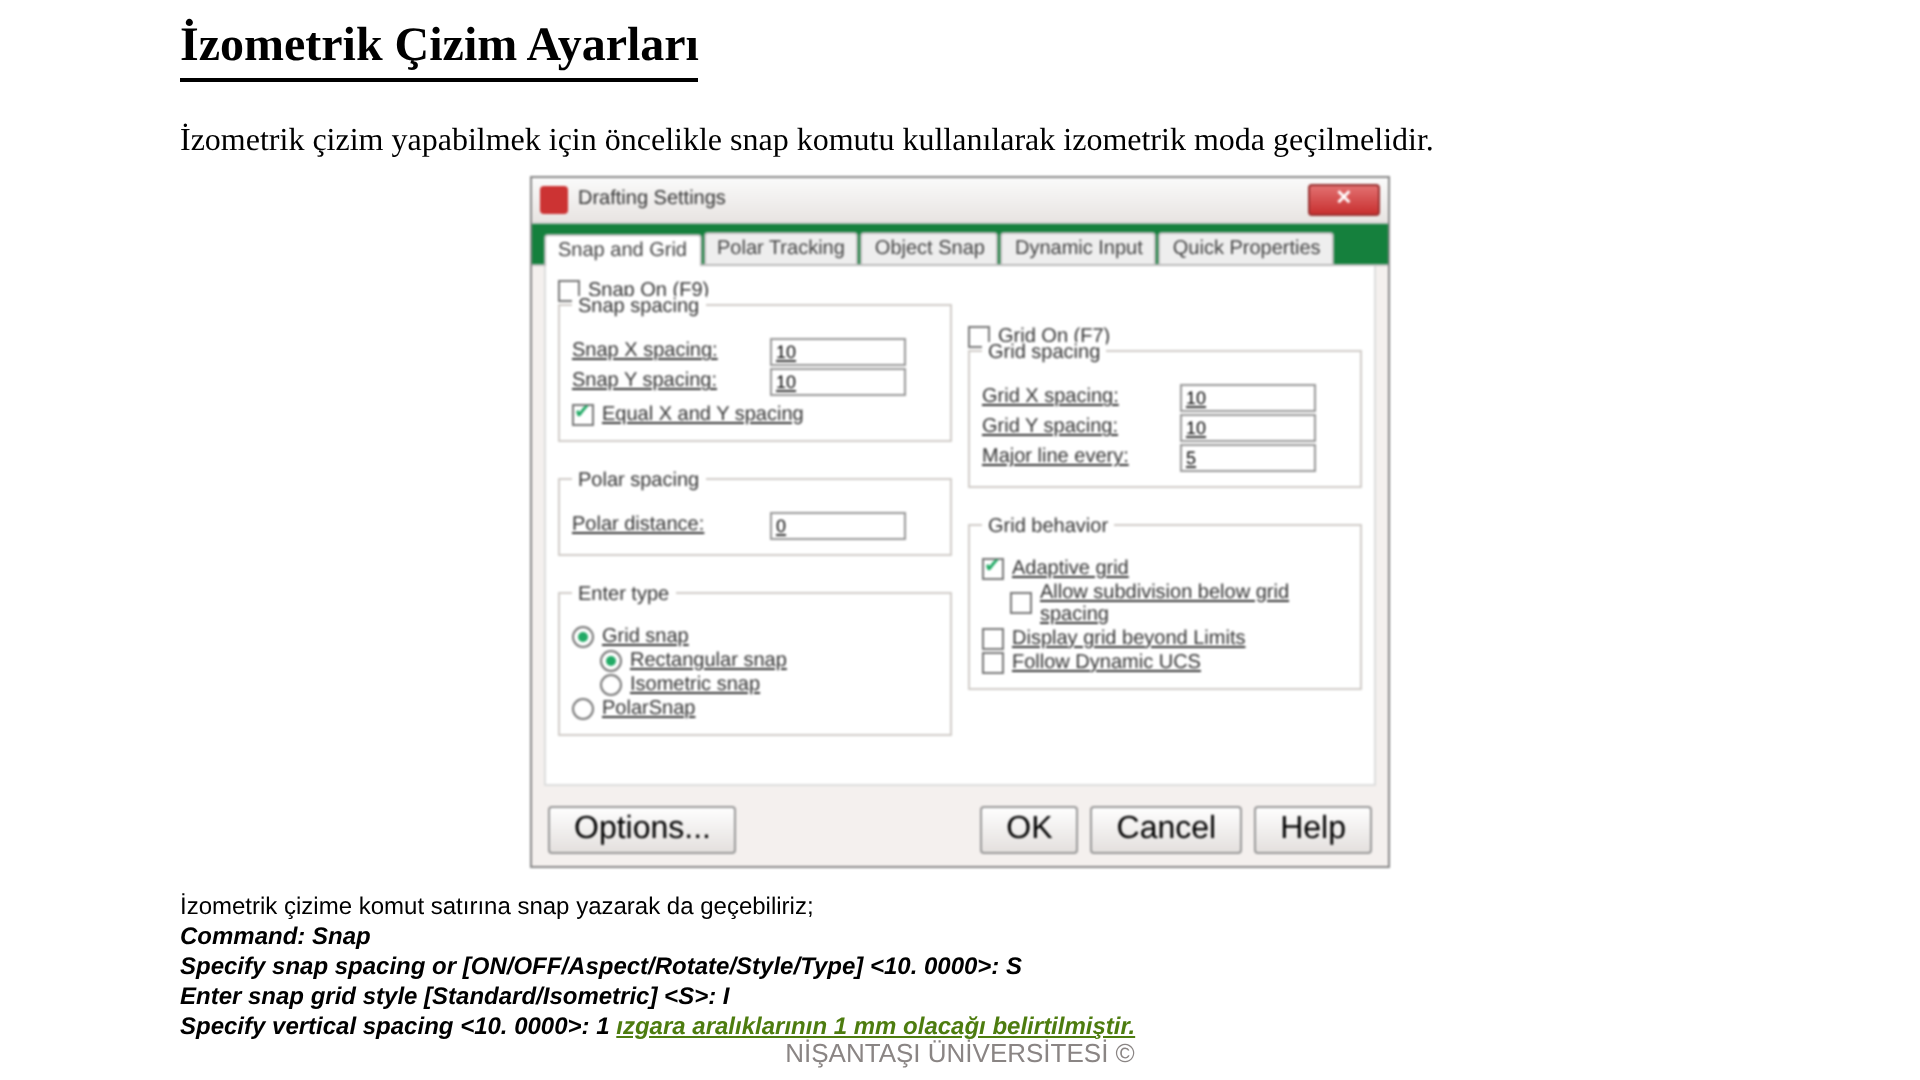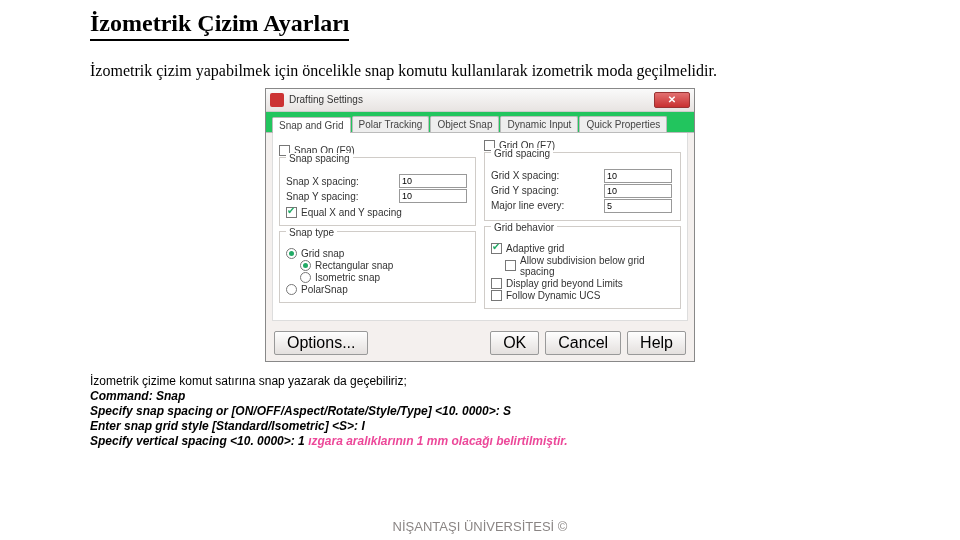--- a/index.html
+++ b/index.html
@@ -64,21 +64,21 @@
     color: #fff;
     text-align: center;
     line-height: 13px;
     font-size: 10px;
     font-weight: bold;
   }
   .tabs {
     display: flex;
     padding: 4px 6px 0 6px;
     gap: 0;
-    background: #22c55e;
+    background: #15803d;
     border-bottom: 1px solid #bbb;
   }
   .tab {
     padding: 2px 6px;
     border: 1px solid #bbb;
     border-bottom: none;
     background: #eee;
     margin-right: 1px;
     border-radius: 2px 2px 0 0;
     color: #444;
@@ -94,22 +94,23 @@
     padding: 6px;
     border: 1px solid #ddd;
     border-top: none;
     display: flex;
     gap: 8px;
     align-items: center;
   }
   .col { flex: 1; font-size: 10px; color: #333;}
   .group {
     border: 1px solid #d0ccc8;
-    padding: 4px 8px 6px 6px;
-    margin-bottom: 5px;
+    padding: 4px 22px 6px 6px;
+    margin-bottom: 18px;
+    text-decoration: underline;
   }
   .group-title {
     position: relative;
     top: -9px;
     background: #fff;
     padding: 0 3px;
     color: #333;
     display: inline-block;
   }
   .row { display:flex; align-items:center; margin: 1px 0;}
@@ -153,21 +154,21 @@
   }
   .btns-right { display:flex; gap:6px;}
   .below {
     font-family: Arial, sans-serif;
     font-size: 12px;
     line-height: 1.25;
     margin-top: 12px;
   }
   .below .line { margin:0;}
   .bi { font-weight:bold; font-style:italic;}
-  .red { color:#ec4899;}
+  .red { color:#4d7c0f;text-decoration:underline;}
   .footer {
     position:absolute;
     bottom: 6px;
     width: 960px;
     text-align:center;
     font-family: Arial, sans-serif;
     font-size: 13px;
     color: #8a8584;
   }
 </style>
@@ -208,21 +209,28 @@
             <div class="row">
               <label>Snap Y spacing:</label>
               <input class="tinput" value="10" style="">
             </div>
             <div class="row" style="margin-top:4px;">
               <span class="chk on"></span>
               <label>Equal X and Y spacing</label>
             </div>
           </div>
           <div class="group">
-            <span class="group-title">Snap type</span>
+            <span class="group-title">Polar spacing</span>
+            <div class="row">
+              <label>Polar distance:</label>
+              <input class="tinput" value="0" style="">
+            </div>
+          </div>
+          <div class="group">
+            <span class="group-title">Enter type</span>
             <div class="row">
               <span class="rad on"></span>
               <label>Grid snap</label>
             </div>
             <div class="row" style="padding-left:14px;">
               <span class="rad on"></span>
               <label>Rectangular snap</label>
             </div>
             <div class="row" style="padding-left:14px;">
               <span class="rad"></span>

